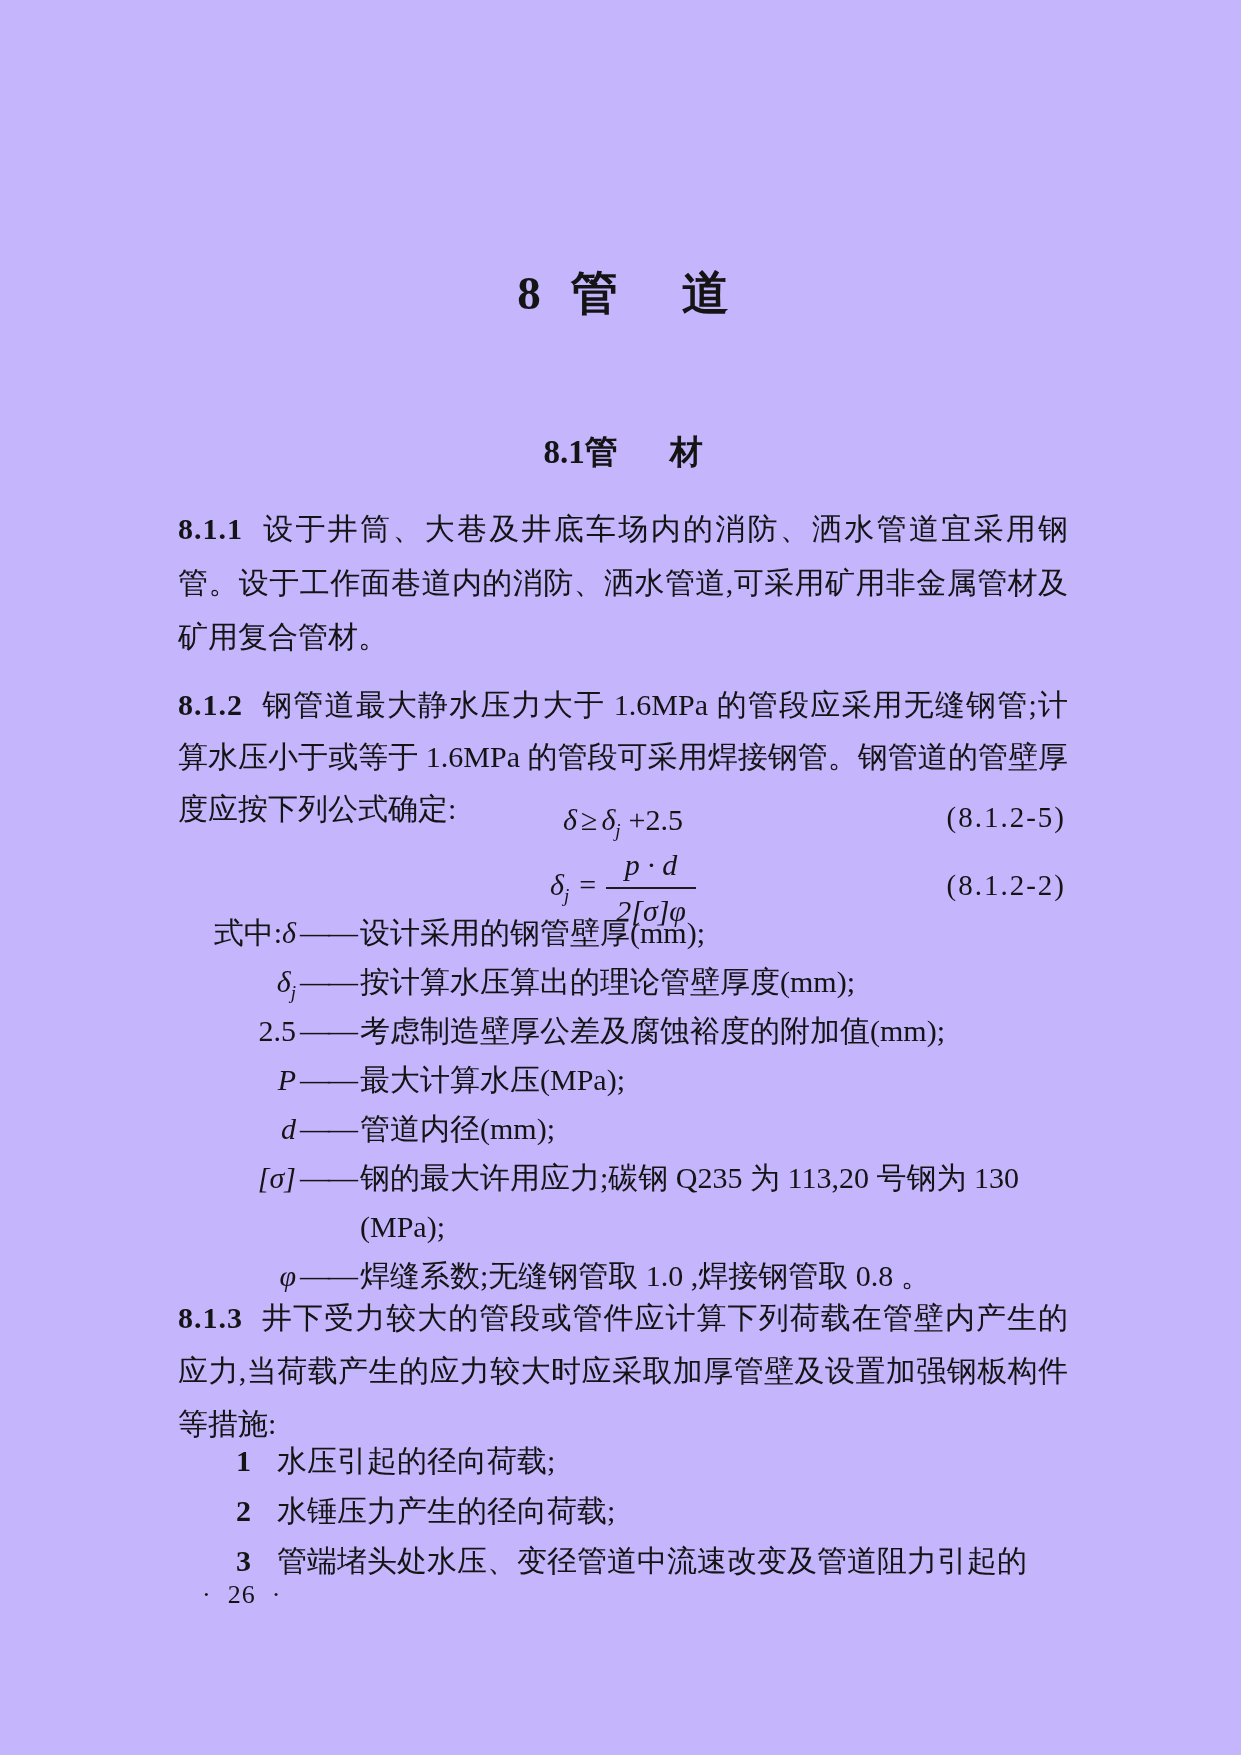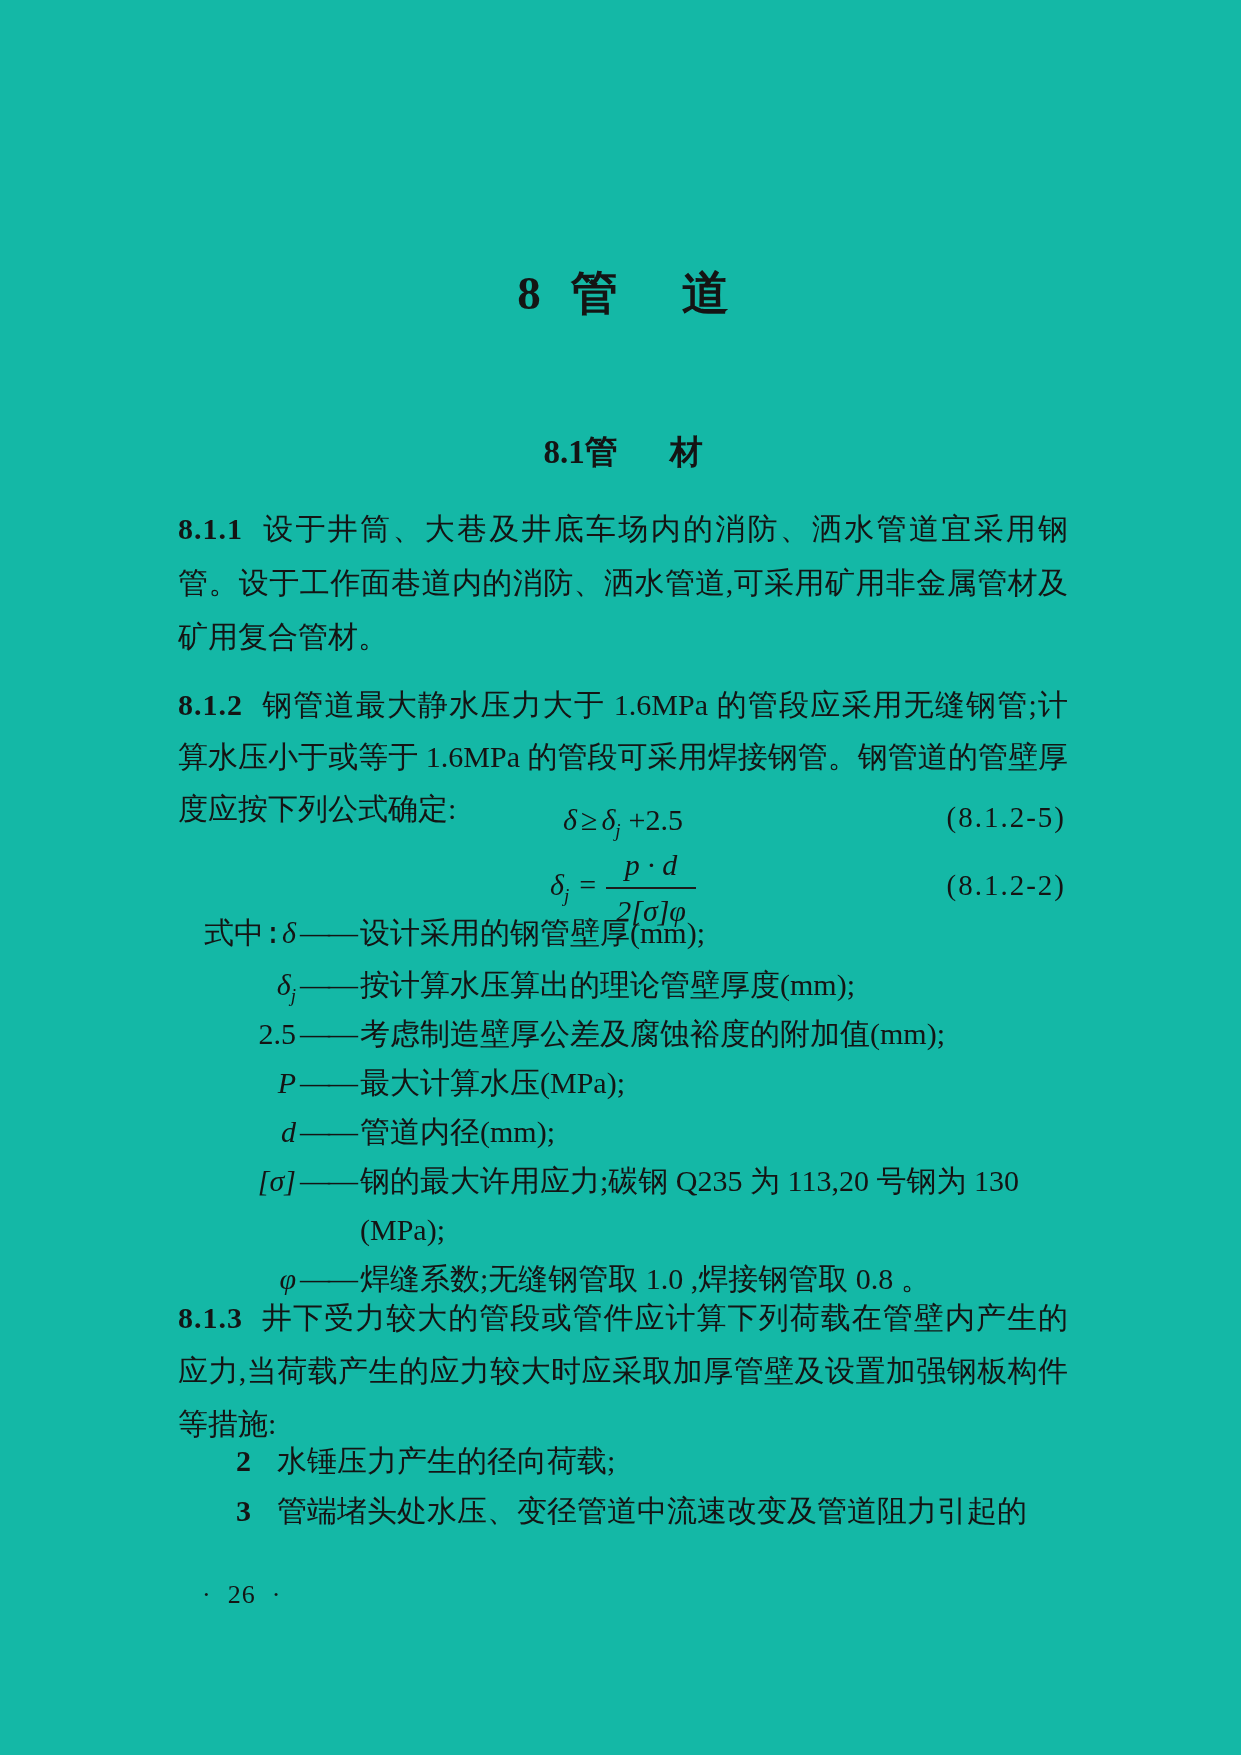--- a/index.html
+++ b/index.html
@@ -1,21 +1,21 @@
 <!DOCTYPE html>
 <html><head>
 <meta charset="utf-8">
 <style>
   html, body { margin: 0; padding: 0; background: #e8e8e8; }
   .page {
     position: relative;
     width: 1241px;
     height: 1755px;
     margin: 0 auto;
-    background: #14b8a6;
+    background: #c4b5fd;
     color: #141414;
     font-family: "Liberation Serif", "DejaVu Serif", serif;
     overflow: hidden;
   }
   .content-block { position: absolute; left: 178px; width: 890px; }
 
   
   .chapter-title { top: 262px; font-size: 47px; font-weight: 700; text-align: center; letter-spacing: 0; }
   .chapter-title .ch-num { margin-right: 30px; }
   .chapter-title .ch-t1  { margin-right: 64px; }
@@ -49,21 +49,21 @@
   .frac-den { display: block; border-top: 2px solid #1c1c1c; padding: 5px 10px 0; }
   .eq-num {
     position: absolute; right: 2px; top: 50%; transform: translateY(-50%);
     font-size: 29px; letter-spacing: 2px; line-height: normal;
   }
 
   
   .defs { top: 908px; font-size: 30px; }
   .def-row { display: flex; align-items: baseline; line-height: 49px; }
   .def-term { flex: 0 0 118px; text-align: right; white-space: nowrap; }
-  .def-prefix { font-style: normal; font-family: Liberation Mono, monospace; }
+  .def-prefix { font-style: normal; }
   .def-dash { flex: 0 0 64px; letter-spacing: -2px; text-align: center; }
   .def-desc { flex: 1; white-space: pre-line; text-align: justify; text-justify: inter-ideograph; }
 
   
   .sub-items { top: 1436px; font-size: 30px; }
   .sub-item { line-height: 50px; padding-left: 58px; }
   .item-num { font-weight: 700; margin-right: 26px; }
 
   
   .footer {
@@ -153,20 +153,23 @@
     </div>
 
   </div>
 
   <p class="content-block para para-813" style="margin:0;">
     <span class="clause-num">8.1.3</span><span>井下受力较大的管段或管件应计算下列荷载在管壁内产生的应力,当荷载产生的应力较大时应采取加厚管壁及设置加强钢板构件等措施:</span>
   </p>
 
   <div class="content-block sub-items">
     <div class="sub-item">
+      <span class="item-num">1</span><span>水压引起的径向荷载;</span>
+    </div>
+    <div class="sub-item">
       <span class="item-num">2</span><span>水锤压力产生的径向荷载;</span>
     </div>
     <div class="sub-item">
       <span class="item-num">3</span><span>管端堵头处水压、变径管道中流速改变及管道阻力引起的</span>
     </div>
   </div>
 
   <div class="footer">
     <span>·</span><span class="f-page-num">26</span><span>·</span>
   </div>

